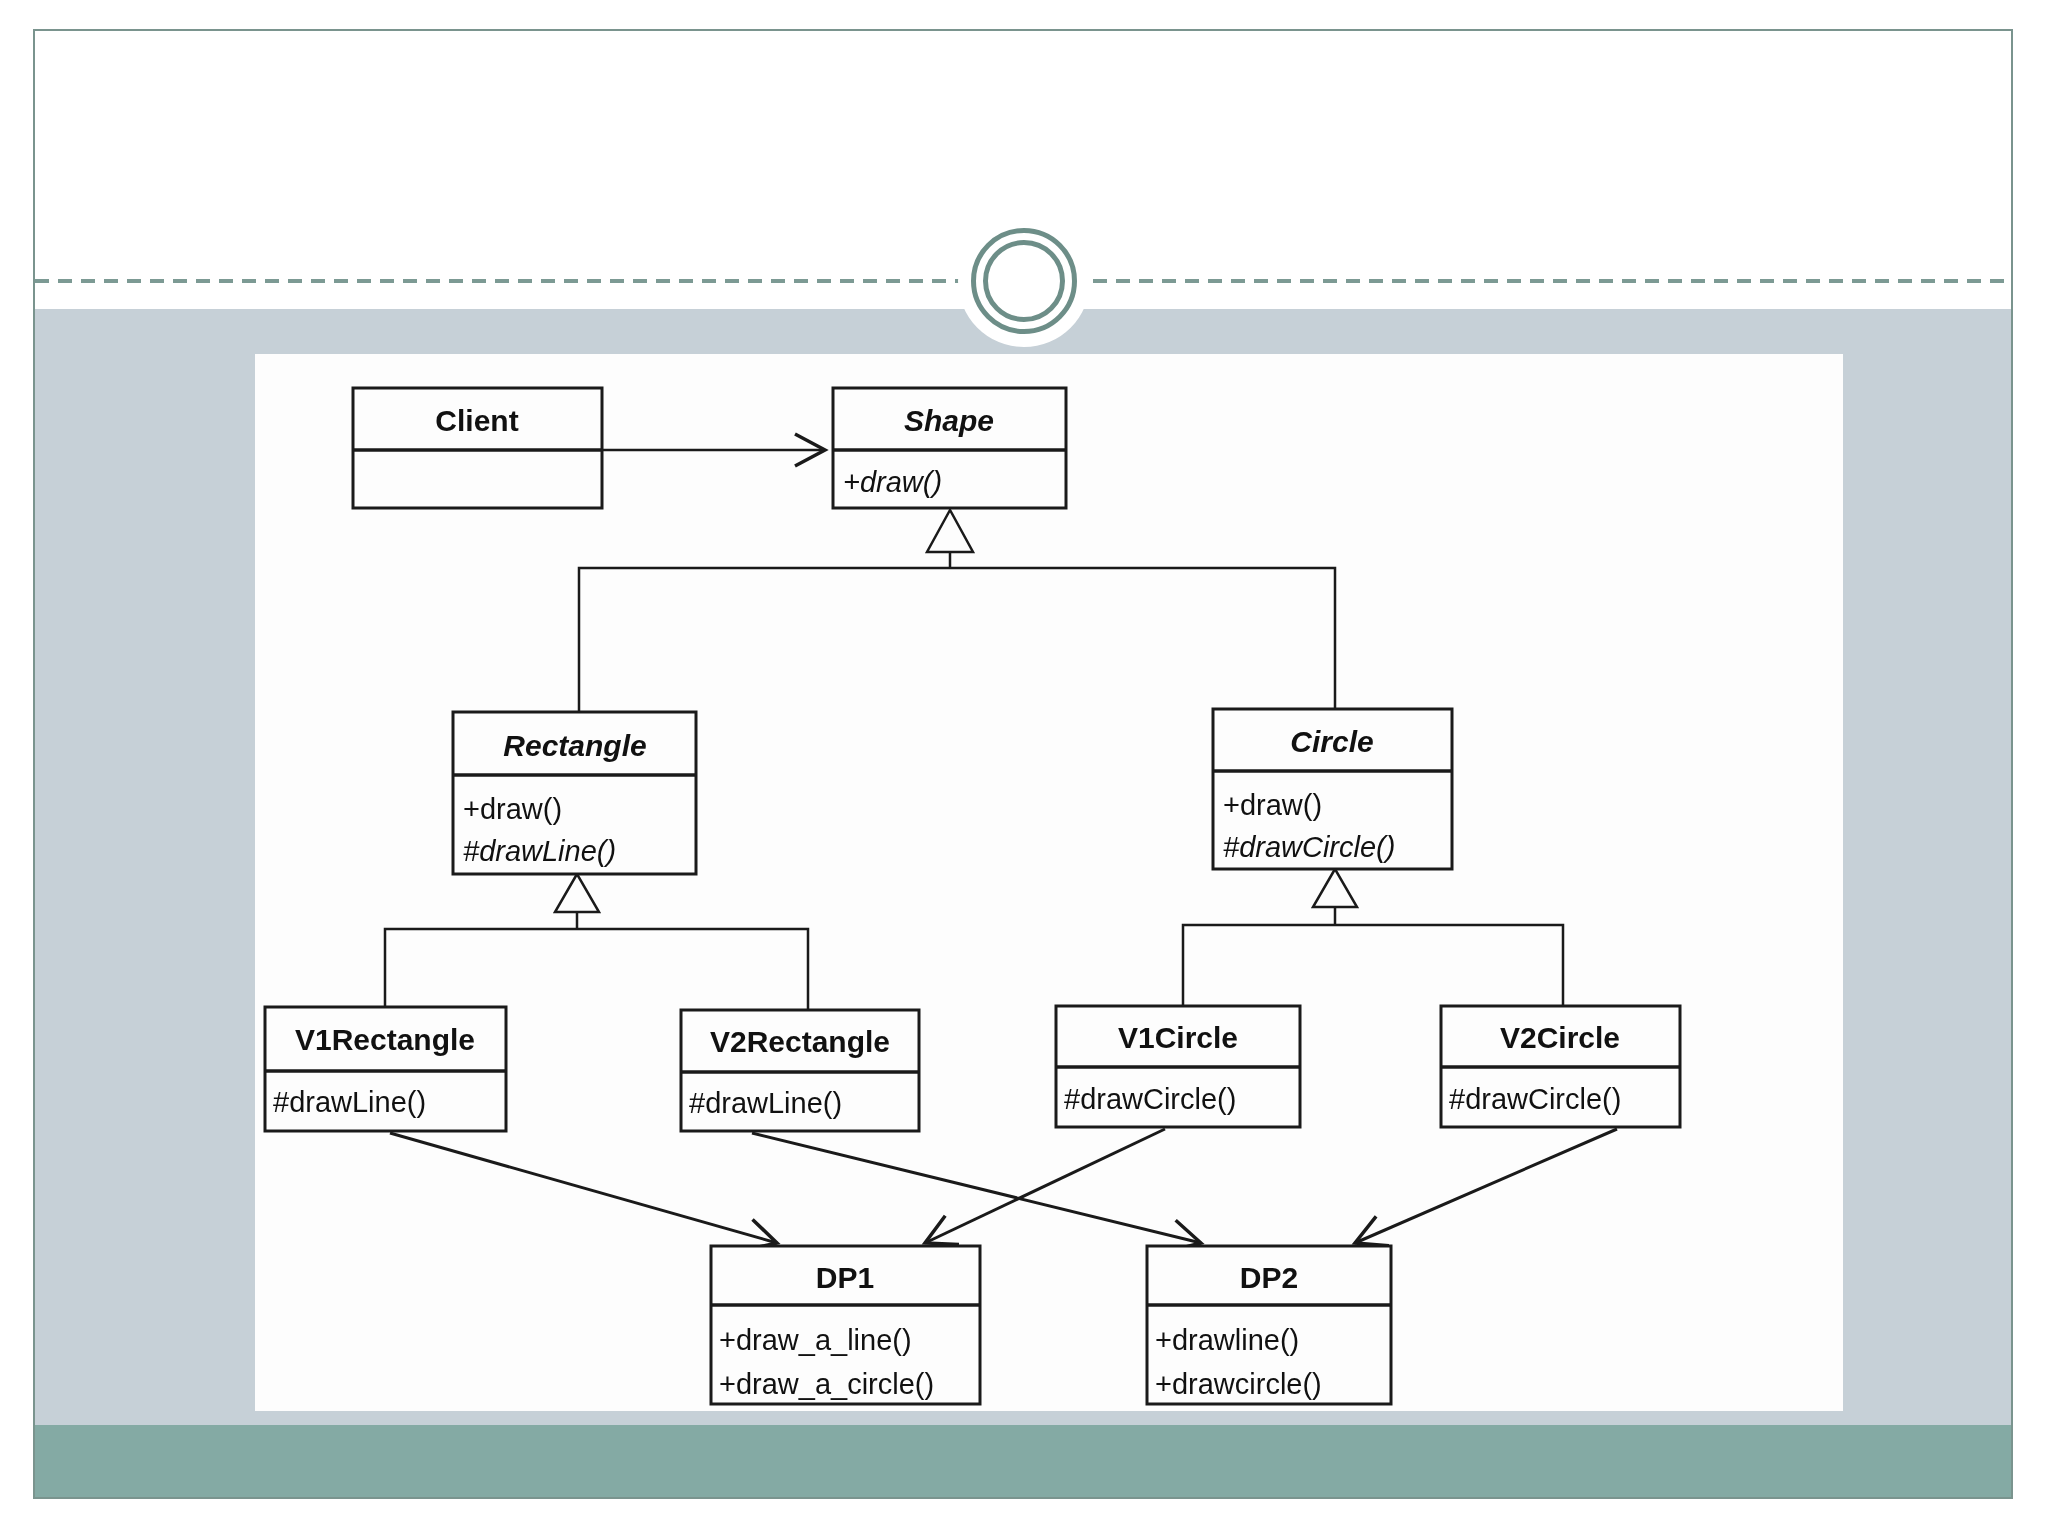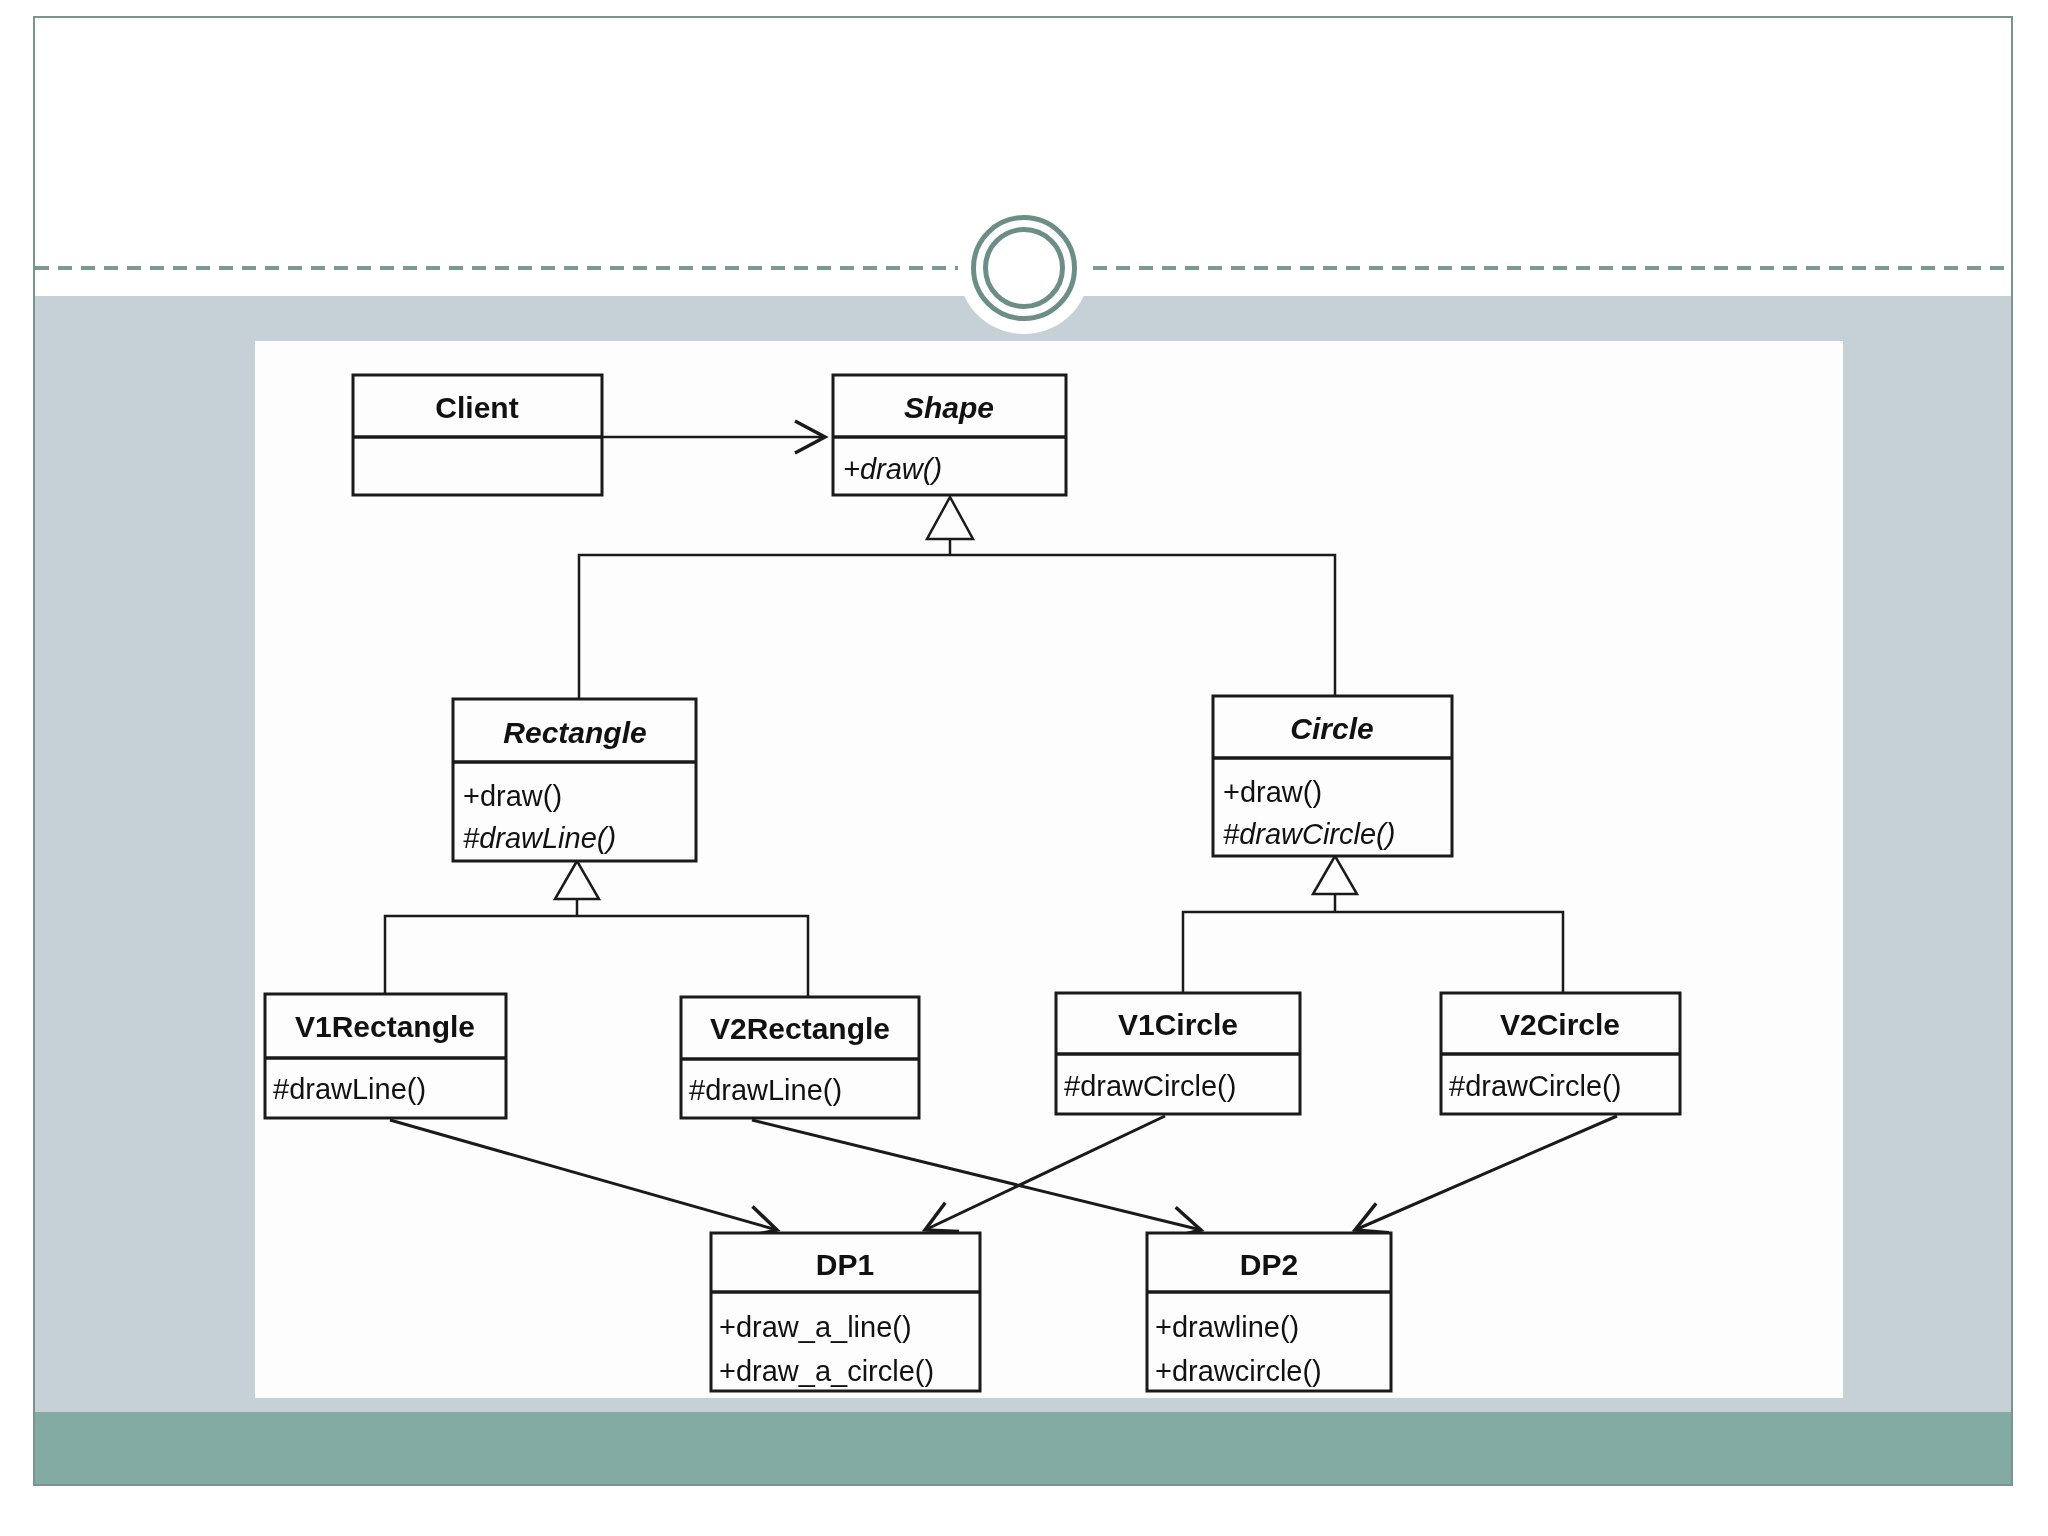--- a/index.html
+++ b/index.html
@@ -1,18 +1,18 @@
 <!DOCTYPE html>
 <html><head>
 <meta charset="utf-8">
 <style>
   html,body { margin:0; padding:0; background:#ffffff; font-family:"Liberation Sans", sans-serif; }
   .stage { position:relative; width:2048px; height:1536px; background:#ffffff; overflow:hidden; }
 
-  .frame { position:absolute; left:33px; top:16px; width:1980px; height:1470px;
+  .frame { position:absolute; left:33px; top:29px; width:1980px; height:1470px;
            box-sizing:border-box; border:2px solid #7a948e; background:#ffffff; }
 
   .band-content { position:absolute; left:0; top:278px; width:100%; height:1116px; background:#c6d0d7; z-index:1; }
   .band-footer  { position:absolute; left:0; top:1394px; width:100%; height:72px; background:#84aaa4; z-index:1; }
 
   .dashed-line { position:absolute; left:0; top:248px; width:100%; height:4px; z-index:1;
                  background:repeating-linear-gradient(90deg,#7c9a94 0 14px, transparent 14px 23px); }
 
   .ornament-halo { position:absolute; left:923px; top:184px; width:132px; height:132px;
                    background:#ffffff; border-radius:50%; z-index:2; }

